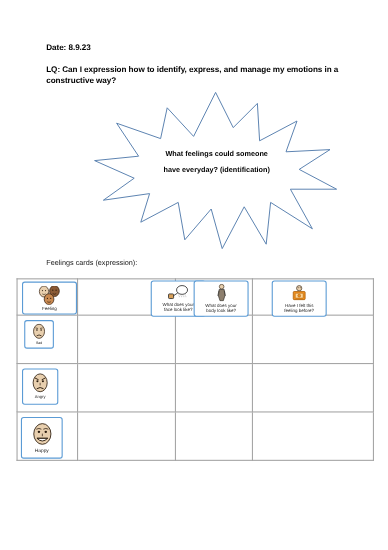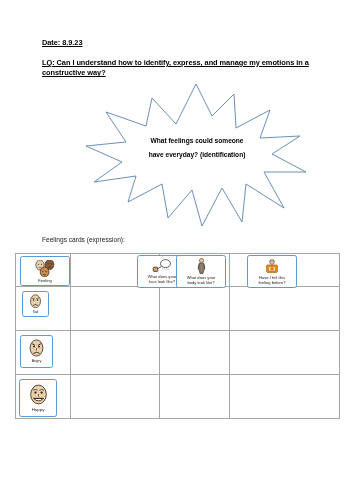--- a/index.html
+++ b/index.html
@@ -24,21 +24,20 @@
     position: absolute;
     left: 42px;
     top: 38px;
     width: 270px;
   }
   .doc-date,
   .doc-lq {
     font-size: 7.4px;
     font-weight: bold;
     color: #000000;
-    text-decoration: underline;
     line-height: 1.45;
     letter-spacing: -0.05px;
   }
   .doc-lq {
     margin-top: 9px;
   }
 
   
   .burst-wrap {
     position: absolute;
@@ -132,21 +131,21 @@
   .card-angry .card-label { font-size: 3.7px; }
   .card-happy .card-label { font-size: 4.4px; }
 </style>
 </head>
 <body>
 
 <div id="page">
 
   <div class="header-block">
     <div class="doc-date">Date: 8.9.23</div>
-    <div class="doc-lq">LQ: Can I understand how to identify, express, and manage my emotions in a constructive way?</div>
+    <div class="doc-lq">LQ: Can I expression how to identify, express, and manage my emotions in a constructive way?</div>
   </div>
 
   <div class="burst-wrap">
     <svg viewBox="0 0 224 150">
       <polygon points="112,4 128,36 150,14 152,48 186,30 176,58 216,56 188,74 222,92 180,92 200,128 162,104 158,142 138,108 118,146 108,110 84,138 78,104 44,122 52,96 10,102 38,82 2,66 42,62 22,32 62,46 68,18 92,44" fill="none" stroke="#5b82b0" stroke-width="0.9" stroke-linejoin="miter"></polygon>
     </svg>
     <div class="burst-text">
       <div>What feelings could someone</div>
       <div>have everyday? (identification)</div>
     </div>

